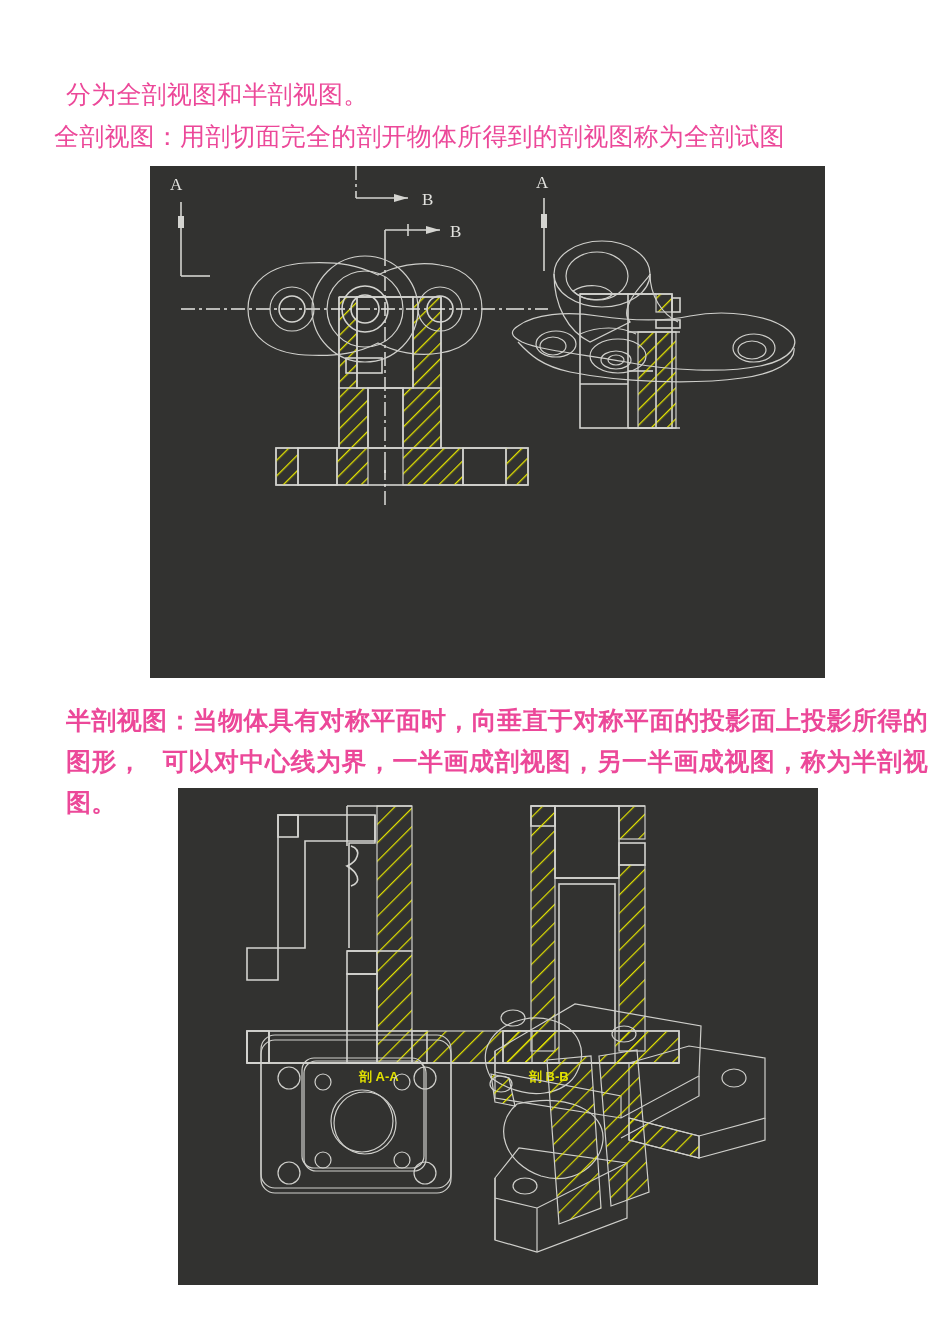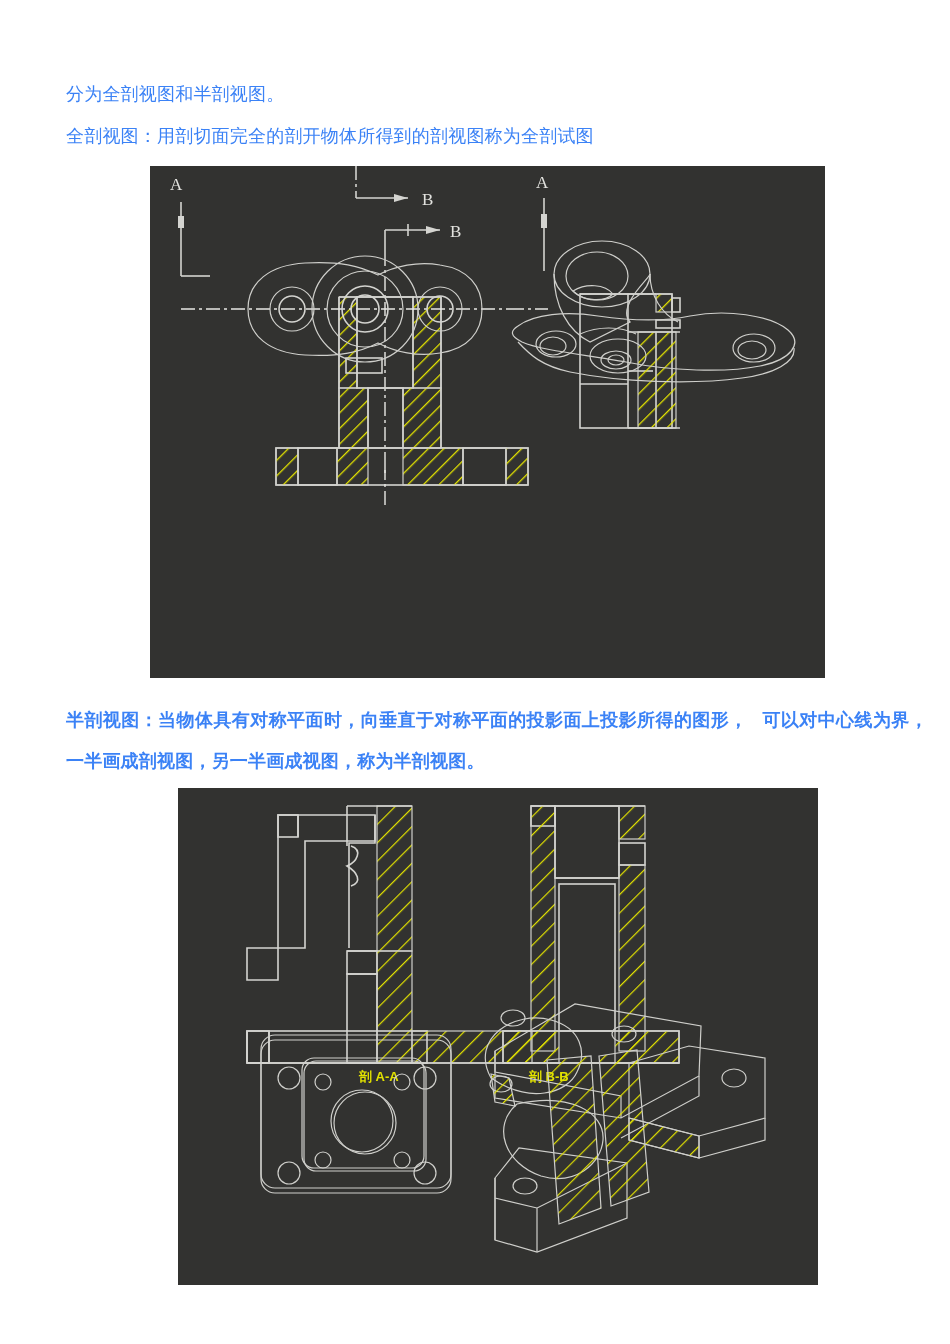--- a/index.html
+++ b/index.html
@@ -16,28 +16,28 @@
     overflow: hidden;
   }
   .page {
     position: relative;
     width: 950px;
     height: 1344px;
     background: #ffffff;
   }
   .para {
     position: absolute;
-    font-size: 18px;
+    font-size: 25px;
     line-height: 41px;
-    color: #3b82f6;
+    color: #ec4899;
     letter-spacing: 0.2px;
     white-space: pre-wrap;
   }
   .p1 { left: 66px; top: 74px; width: 830px; }
-  .p2 { left: 66px; top: 116px; width: 830px; }
+  .p2 { left: 54px; top: 116px; width: 830px; }
   .p3 { left: 66px; top: 700px; width: 862px; text-align: justify; font-weight: bold; }
 
   .cadfig {
     position: absolute;
     background: #323230;
     overflow: hidden;
   }
   #fig1 { left: 150px; top: 166px; width: 675px; height: 512px; }
   #fig2 { left: 178px; top: 788px; width: 640px; height: 497px; }
 

